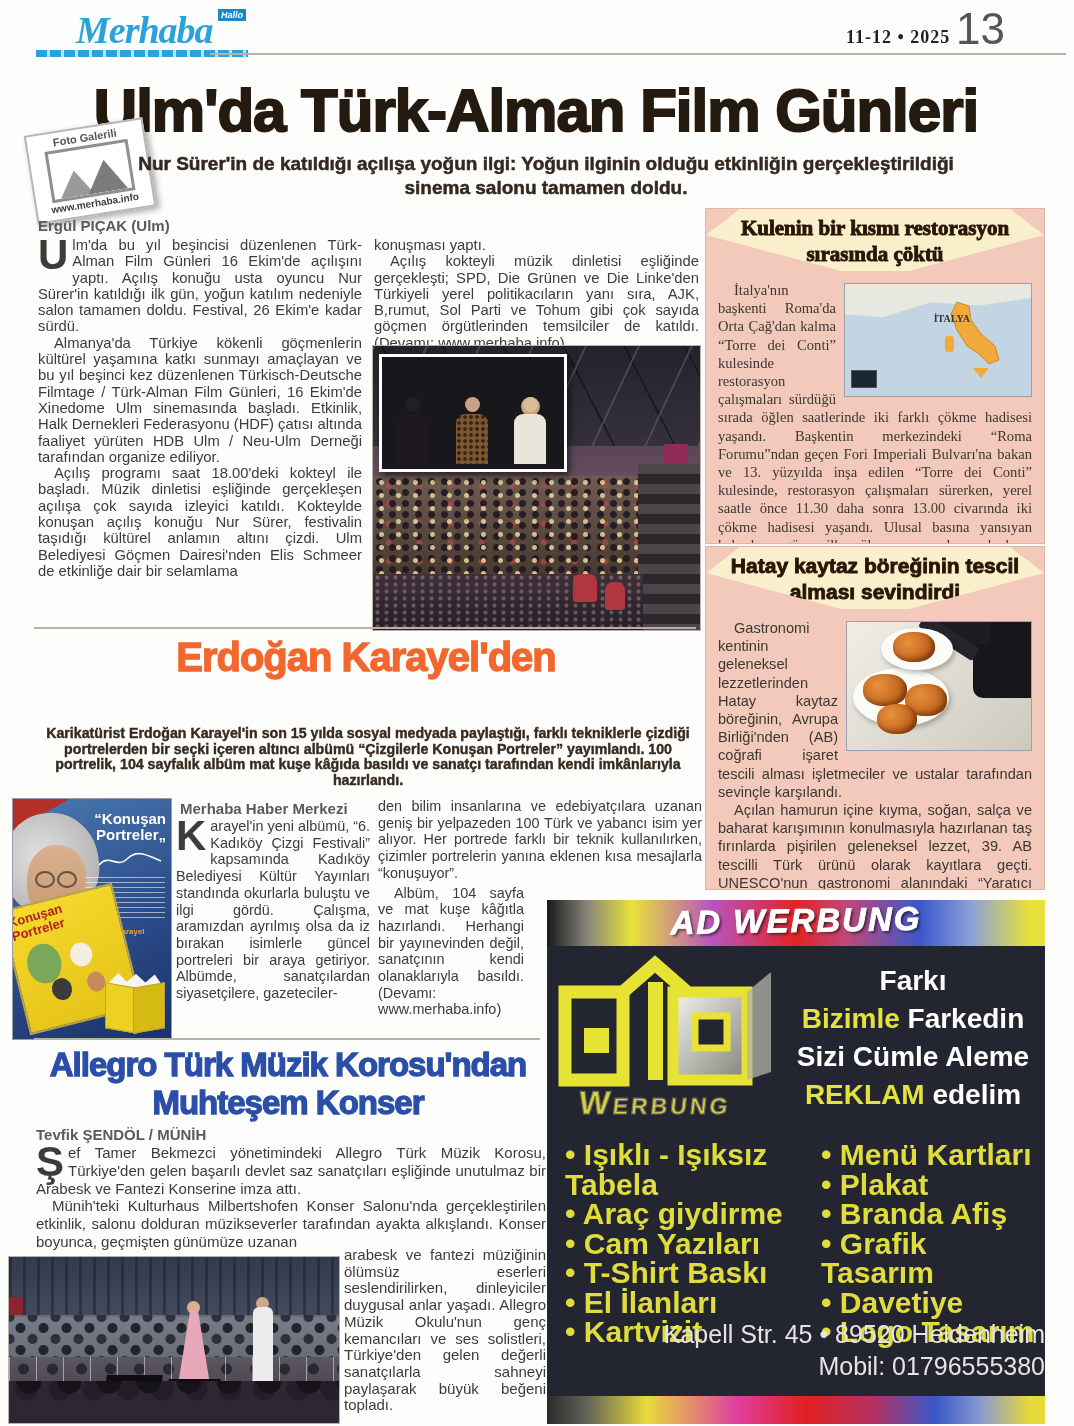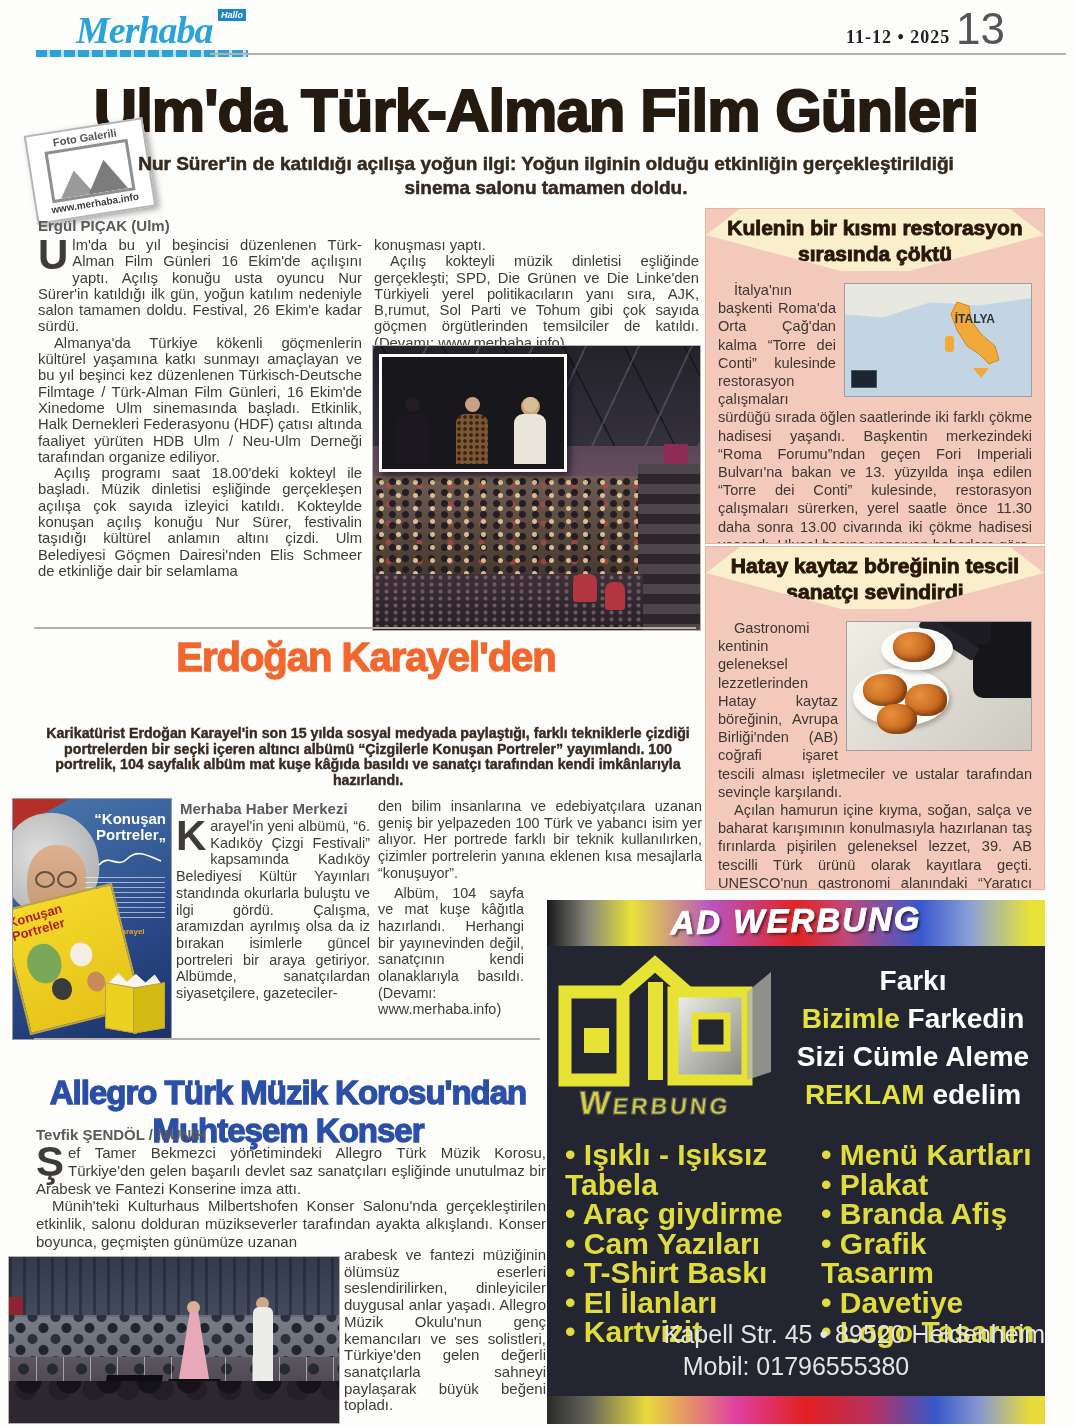--- a/index.html
+++ b/index.html
@@ -68,33 +68,33 @@
   .fig-head{width:15px;height:15px;border-radius:50%;margin:0 auto;}
   .fig-body{width:32px;height:50px;border-radius:9px 9px 0 0;margin:2px auto 0;}
   .fig1 .fig-head{background:#241d24;} .fig1 .fig-body{background:#1d1820;}
   .fig2 .fig-head{background:#c9a184;}
   .fig2 .fig-body{background:radial-gradient(circle,#3a2410 0 1.5px,transparent 2px) ,#7a5634;background-size:6px 6px;}
   .fig3 .fig-head{background:#d9bd99;box-shadow:0 2px 0 2px #c7a576;}
   .fig3 .fig-body{background:#e9e5da;}
 
   
   .pink-box{width:338px;background:#f2c9bb;overflow:hidden;border:1px solid #e2b4a4;}
-  .box-tower{left:705px;top:208px;height:334px;}
+  .box-tower{left:705px;top:208px;height:334px;font-family:Liberation Serif, serif;}
   .box-borek{left:705px;top:546px;height:342px;}
   .pink-head{position:relative;height:62px;background:#f9f0cb;
              clip-path:polygon(10% 0,90% 0,100% 42%,60% 100%,40% 100%,0 42%);
              margin:0 0 4px 0;}
   .pink-head-inner{padding-top:6px;text-align:center;font-size:21px;font-weight:bold;
                    color:#2a1608;-webkit-text-stroke:.9px #2a1608;line-height:26px;}
   .pink-body{padding:6px 12px 0 12px;font-size:14.6px;line-height:18.2px;color:#3d3733;}
   .floatimg{float:right;margin:2px 0 4px 8px;border:1px solid #98a2aa;position:relative;overflow:hidden;}
   .map{width:186px;height:112px;background:#c3d5e3;}
   .map-land{position:absolute;left:0;top:0;width:100%;height:54px;background:#e7e9e1;
             clip-path:polygon(0 0,100% 0,100% 26%,72% 40%,46% 34%,20% 62%,0 56%);}
-  .map-label{position:absolute;right:36px;top:26px;font-size:12px;font-weight:bold;color:#333;}
+  .map-label{position:absolute;right:61px;top:26px;font-size:10px;font-weight:bold;color:#333;}
   .map-flag{position:absolute;left:6px;bottom:8px;width:26px;height:18px;background:#1d2530;
             box-shadow:inset 0 0 0 1px #46566a;}
   .borek-pic{width:184px;height:128px;background:linear-gradient(135deg,#f1eee6,#ccc9bf);}
   .pan1{position:absolute;right:-12px;top:-10px;width:70px;height:86px;background:#15151a;border-radius:10px;}
   .pan2{position:absolute;left:86px;top:-8px;width:58px;height:30px;background:#1b1b21;border-radius:4px;}
   .spatula{position:absolute;left:70px;top:8px;width:64px;height:15px;background:#24242c;transform:rotate(33deg);border-radius:3px;}
   .plate{position:absolute;background:#fbfbf7;border-radius:50%;box-shadow:2px 3px 5px rgba(0,0,0,.25);}
   .borek{position:absolute;border-radius:46%;
          background:radial-gradient(circle at 35% 35%,#e8913c,#c2641f 65%,#9c4a16);
          box-shadow:inset -3px -3px 5px rgba(90,40,5,.6);}
@@ -136,21 +136,21 @@
   .mb-r{position:absolute;right:0;bottom:0;width:30px;height:44px;background:#d6ba14;transform:skewY(-10deg);border:1px solid #b9a24a;}
   .mb-pages{position:absolute;left:4px;top:-6px;width:52px;height:16px;background:#f6f5ee;
             clip-path:polygon(0 60%,18% 0,34% 55%,52% 6%,70% 60%,88% 10%,100% 65%,100% 100%,0 100%);}
   .karayel-byline{left:180px;top:800px;}
   .karayel-col1{left:176px;top:818px;width:194px;font-size:14.4px;line-height:16.7px;}
   .karayel-col2{left:378px;top:798px;width:324px;font-size:14.4px;line-height:16.7px;}
   .kc2-narrow{width:146px;margin-top:3px;}
 
   
   .allegro-headline{left:30px;top:1046px;width:516px;text-align:center;color:#2b4fa8;font-weight:bold;
-                    -webkit-text-stroke:1.3px #2b4fa8;font-size:33px;line-height:38px;letter-spacing:-1px;margin-top:28px;}
+                    -webkit-text-stroke:1.3px #2b4fa8;font-size:33px;line-height:38px;letter-spacing:-1px;}
   .allegro-byline{left:36px;top:1126px;}
   .allegro-text{left:36px;top:1144px;width:510px;font-size:15px;line-height:17.8px;}
   .allegro-col-narrow{left:344px;top:1247px;width:202px;font-size:15px;line-height:16.7px;}
 
   
   .photo-concert{left:8px;top:1256px;width:330px;height:166px;border:1px solid #b9b2aa;background:#39404f;overflow:hidden;}
   .con-curtain{position:absolute;left:0;top:0;width:100%;height:60px;
     background:repeating-linear-gradient(90deg,rgba(25,30,42,.5) 0 3px,transparent 3px 14px),linear-gradient(180deg,#323a4c,#434b5e);}
   .con-redcurtain{position:absolute;left:0;top:40px;width:14px;height:90px;background:#8e2430;}
   .con-mid{position:absolute;left:0;top:58px;width:100%;height:44px;
@@ -184,21 +184,21 @@
   .ad-logo{position:absolute;left:6px;top:54px;}
   .ad-logoword{position:absolute;left:32px;top:184px;font-size:33px;font-weight:bold;color:#d8d23a;
     font-variant:small-caps;letter-spacing:3px;transform:skewX(-6deg);-webkit-text-stroke:1.2px #6a6a60;}
   .ad-slogans{position:absolute;left:240px;top:62px;width:252px;text-align:center;
               font-size:28px;line-height:38px;font-weight:bold;color:#fff;}
   .yellow{color:#e4e23c;}
   .ad-services{position:absolute;left:18px;top:240px;width:470px;display:flex;}
   .ad-col{font-size:30px;line-height:29.5px;font-weight:bold;color:#e0dc3e;}
   .ad-col1{width:256px;} .ad-col2{width:214px;}
   .ad-address{position:absolute;left:0;top:420px;width:100%;text-align:right;font-size:25px;color:#e4e4e2;}
-  .ad-phone{position:absolute;left:0;top:452px;width:100%;text-align:center;font-size:25px;color:#e4e4e2;}
+  .ad-phone{position:absolute;left:0;top:452px;width:100%;text-align:right;font-size:25px;color:#e4e4e2;}
   .ad-rainbow-bottom{position:absolute;left:0;bottom:0;width:100%;height:28px;
     background:linear-gradient(90deg,#2a2a2a 0%,#62625a 8%,#e8da3a 20%,#e040a0 38%,#e02020 52%,#b83060 65%,#3858c8 78%,#8898d0 87%,#e8da3a 97%);}
 </style>
 </head>
 <body>
 
 <div class="page">
 
   <div class="abs logo">
     <div class="logo-text">Merhaba</div>
@@ -279,21 +279,21 @@
         <div class="map-flag"></div>
       </div>
       <p class="jtext indent">İtalya'nın başkenti Roma'da Orta Çağ'dan kalma “Torre dei Conti” kulesinde restorasyon çalışmaları sürdüğü sırada öğlen saatlerinde iki farklı çökme hadisesi yaşandı. Başkentin merkezindeki “Roma Forumu”ndan geçen Fori Imperiali Bulvarı'na bakan ve 13. yüzyılda inşa edilen “Torre dei Conti” kulesinde, restorasyon çalışmaları sürerken, yerel saatle önce 11.30 daha sonra 13.00 civarında iki çökme hadisesi yaşandı. Ulusal basına yansıyan haberlere göre, ilk çökme sırasında molozların altında kalarak ağır yaralanan 64 yaşındaki 1 işçi hastanede tedavi altına alındı.</p>
     </div>
   </div>
 
   <div class="abs pink-box box-borek">
     <div class="pink-head">
       <div class="pink-head-inner">
         <div>Hatay kaytaz böreğinin tescil</div>
-        <div>sanatçı sevindirdi</div>
+        <div>alması sevindirdi</div>
       </div>
     </div>
     <div class="pink-body">
       <div class="floatimg borek-pic">
         <div class="pan1"></div>
         <div class="pan2"></div>
         <div class="spatula"></div>
         <div class="plate" style="left:6px;top:46px;width:96px;height:58px;"></div>
         <div class="plate" style="left:34px;top:6px;width:72px;height:42px;"></div>
         <div class="borek" style="left:46px;top:10px;width:42px;height:30px;"></div>

